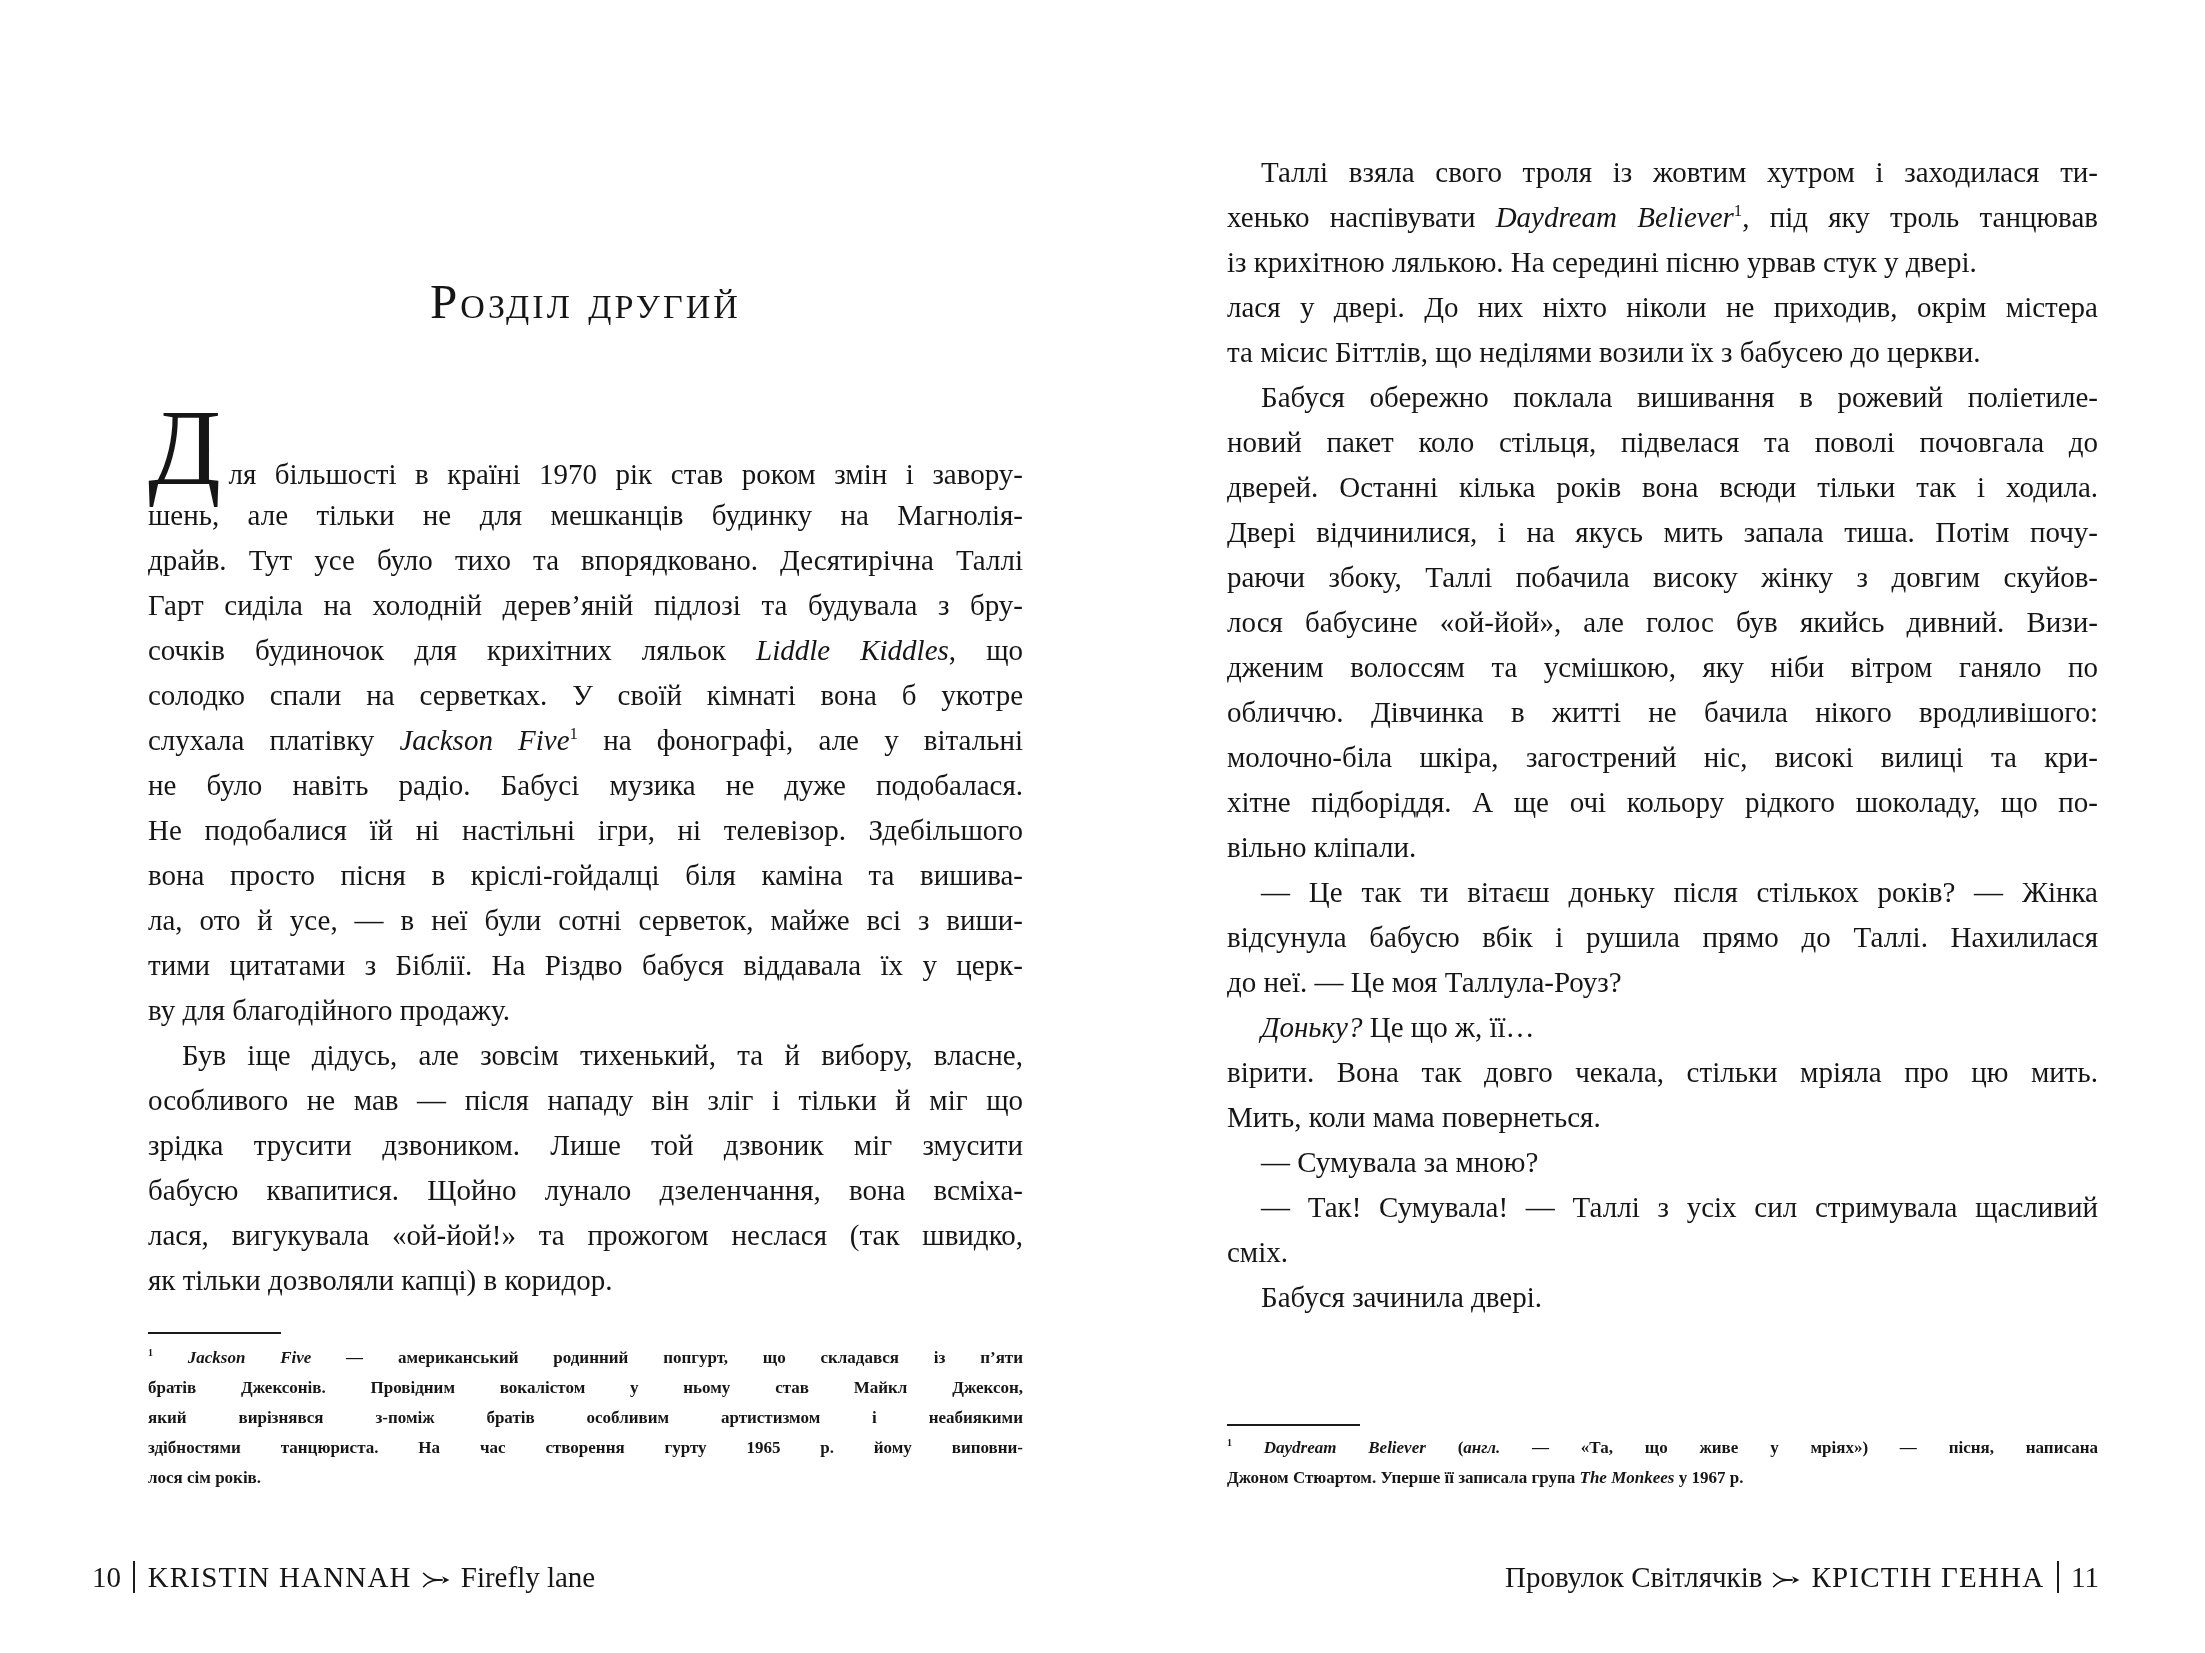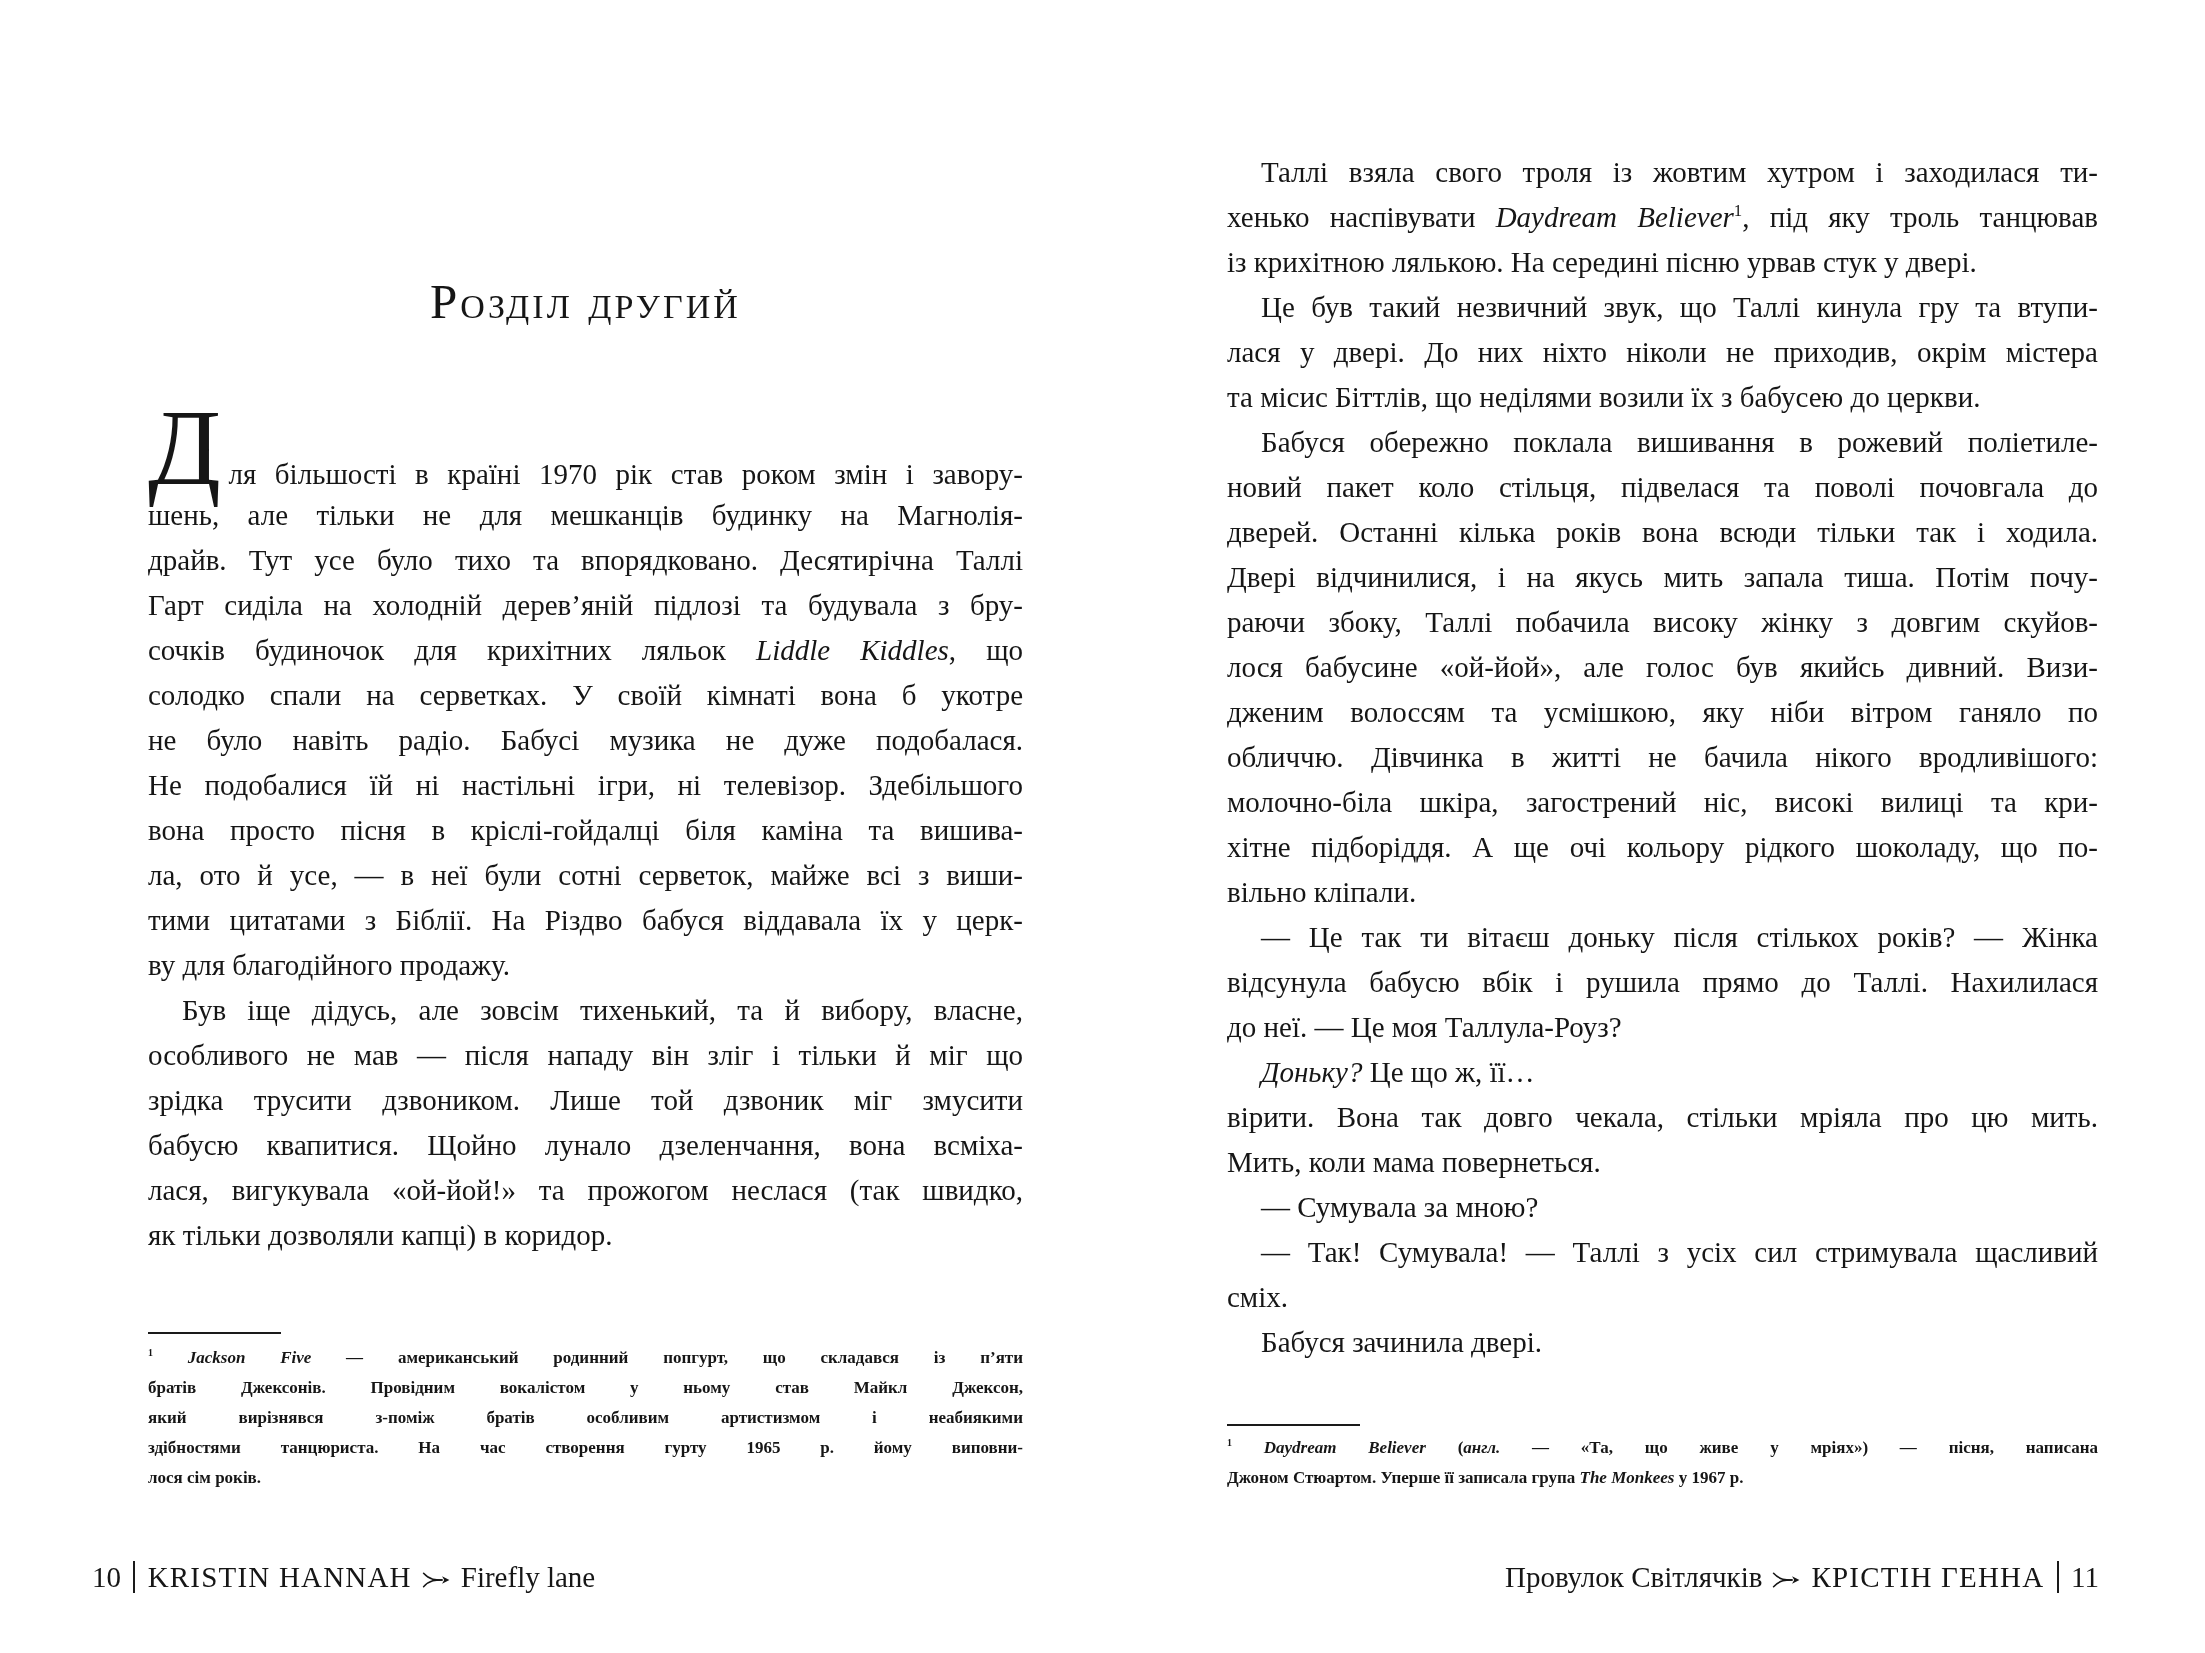--- a/index.html
+++ b/index.html
@@ -85,20 +85,21 @@
 
   <section>
     <h1 class="chapter-title">Розділ другий</h1>
     <div class="body body-left">
         <div class="line"><span class="dropcap">Д</span>ля більшості в країні 1970 рік став роком змін і завору-</div>
         <div class="line">шень, але тільки не для мешканців будинку на Магнолія-</div>
         <div class="line">драйв. Тут усе було тихо та впорядковано. Десятирічна Таллі</div>
         <div class="line">Гарт сиділа на холодній дерев’яній підлозі та будувала з бру-</div>
         <div class="line">сочків будиночок для крихітних ляльок <i>Liddle Kiddles</i>, що</div>
         <div class="line">солодко спали на серветках. У своїй кімнаті вона б укотре</div>
+        <div class="line">слухала платівку <i>Jackson Five</i><sup>1</sup> на фонографі, але у вітальні</div>
         <div class="line">не було навіть радіо. Бабусі музика не дуже подобалася.</div>
         <div class="line">Не подобалися їй ні настільні ігри, ні телевізор. Здебільшого</div>
         <div class="line">вона просто пісня в кріслі-гойдалці біля каміна та вишива-</div>
         <div class="line">ла, ото й усе, — в неї були сотні серветок, майже всі з виши-</div>
         <div class="line">тими цитатами з Біблії. На Різдво бабуся віддавала їх у церк-</div>
         <div class="line last">ву для благодійного продажу.</div>
         <div class="line indent">Був іще дідусь, але зовсім тихенький, та й вибору, власне,</div>
         <div class="line">особливого не мав — після нападу він зліг і тільки й міг що</div>
         <div class="line">зрідка трусити дзвоником. Лише той дзвоник міг змусити</div>
         <div class="line">бабусю квапитися. Щойно лунало дзеленчання, вона всміха-</div>
@@ -120,21 +121,20 @@
           <path d="M32 7 L44 13 L32 19 L35.5 13 Z" fill="#161616"></path>
         </svg><span>Firefly lane</span>
     </footer>
   </section>
 
   <section>
     <div class="body body-right">
         <div class="line indent">Таллі взяла свого троля із жовтим хутром і заходилася ти-</div>
         <div class="line">хенько наспівувати <i>Daydream Believer</i><sup>1</sup>, під яку троль танцював</div>
         <div class="line last">із крихітною лялькою. На середині пісню урвав стук у двері.</div>
-        <div class="line indent">Це був такий незвичний звук, що Таллі кинула гру та втупи-</div>
         <div class="line">лася у двері. До них ніхто ніколи не приходив, окрім містера</div>
         <div class="line last">та місис Біттлів, що неділями возили їх з бабусею до церкви.</div>
         <div class="line indent">Бабуся обережно поклала вишивання в рожевий поліетиле-</div>
         <div class="line">новий пакет коло стільця, підвелася та поволі почовгала до</div>
         <div class="line">дверей. Останні кілька років вона всюди тільки так і ходила.</div>
         <div class="line">Двері відчинилися, і на якусь мить запала тиша. Потім почу-</div>
         <div class="line">раючи збоку, Таллі побачила високу жінку з довгим скуйов-</div>
         <div class="line">лося бабусине «ой-йой», але голос був якийсь дивний. Визи-</div>
         <div class="line">дженим волоссям та усмішкою, яку ніби вітром ганяло по</div>
         <div class="line">обличчю. Дівчинка в житті не бачила нікого вродливішого:</div>

